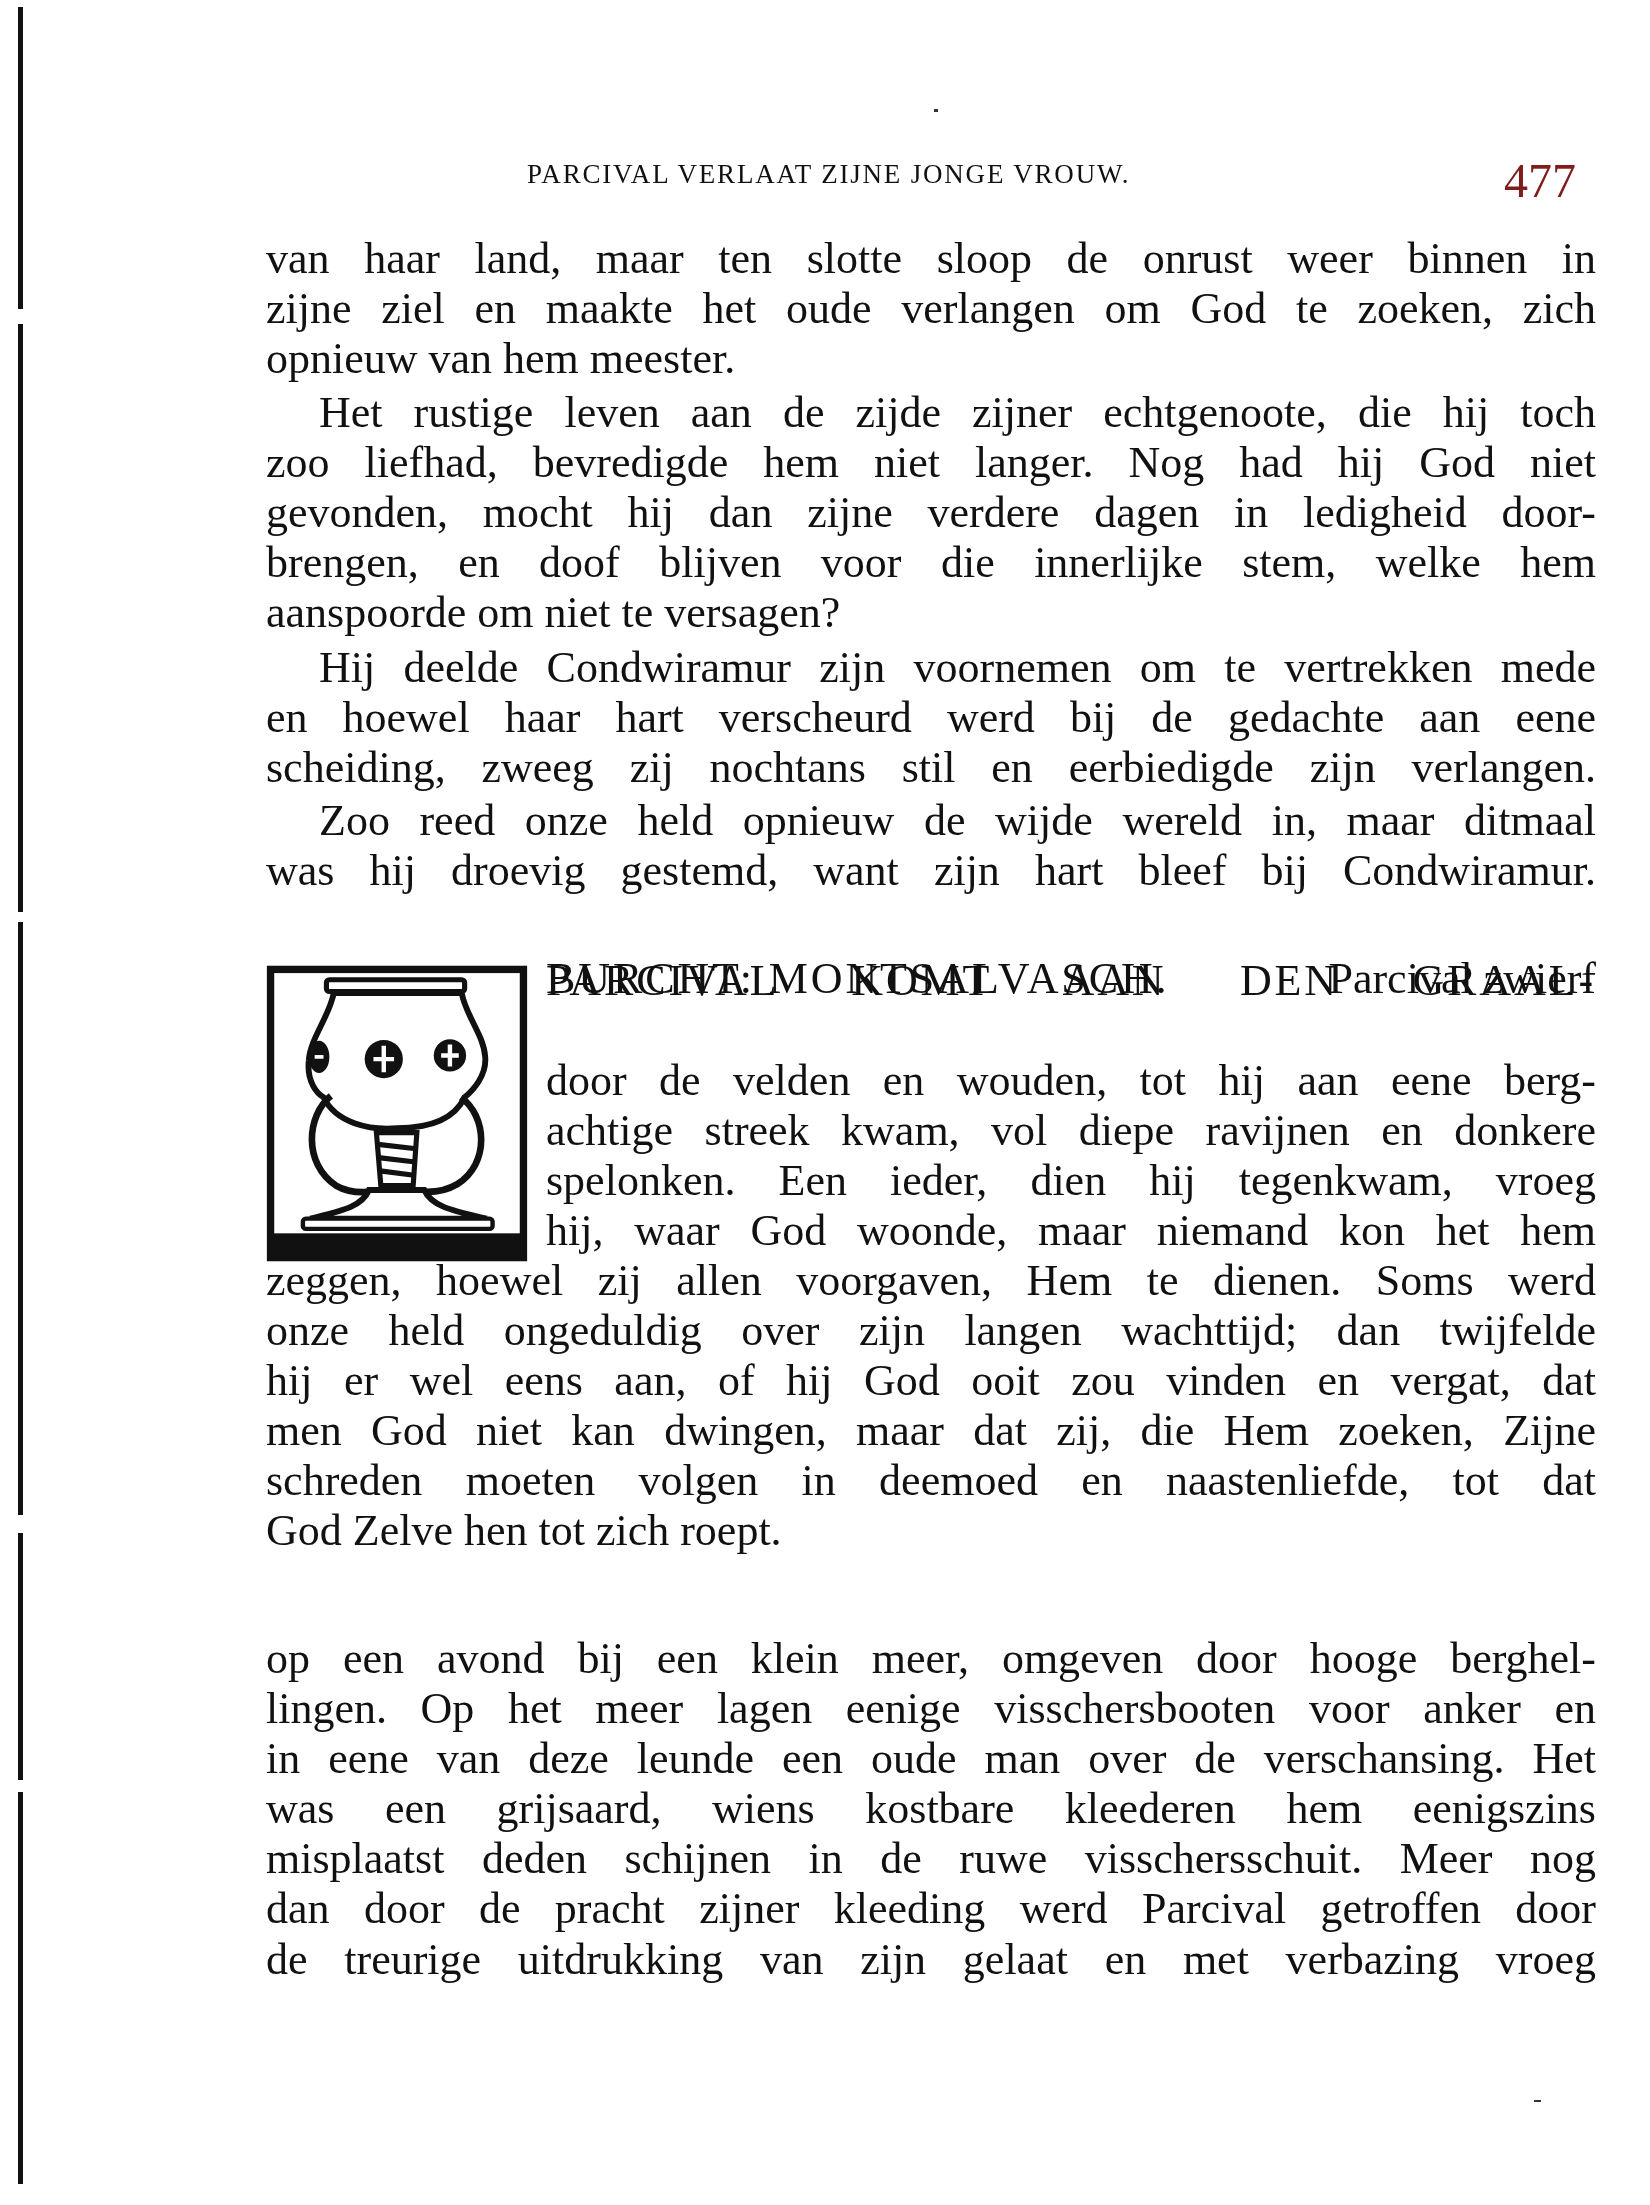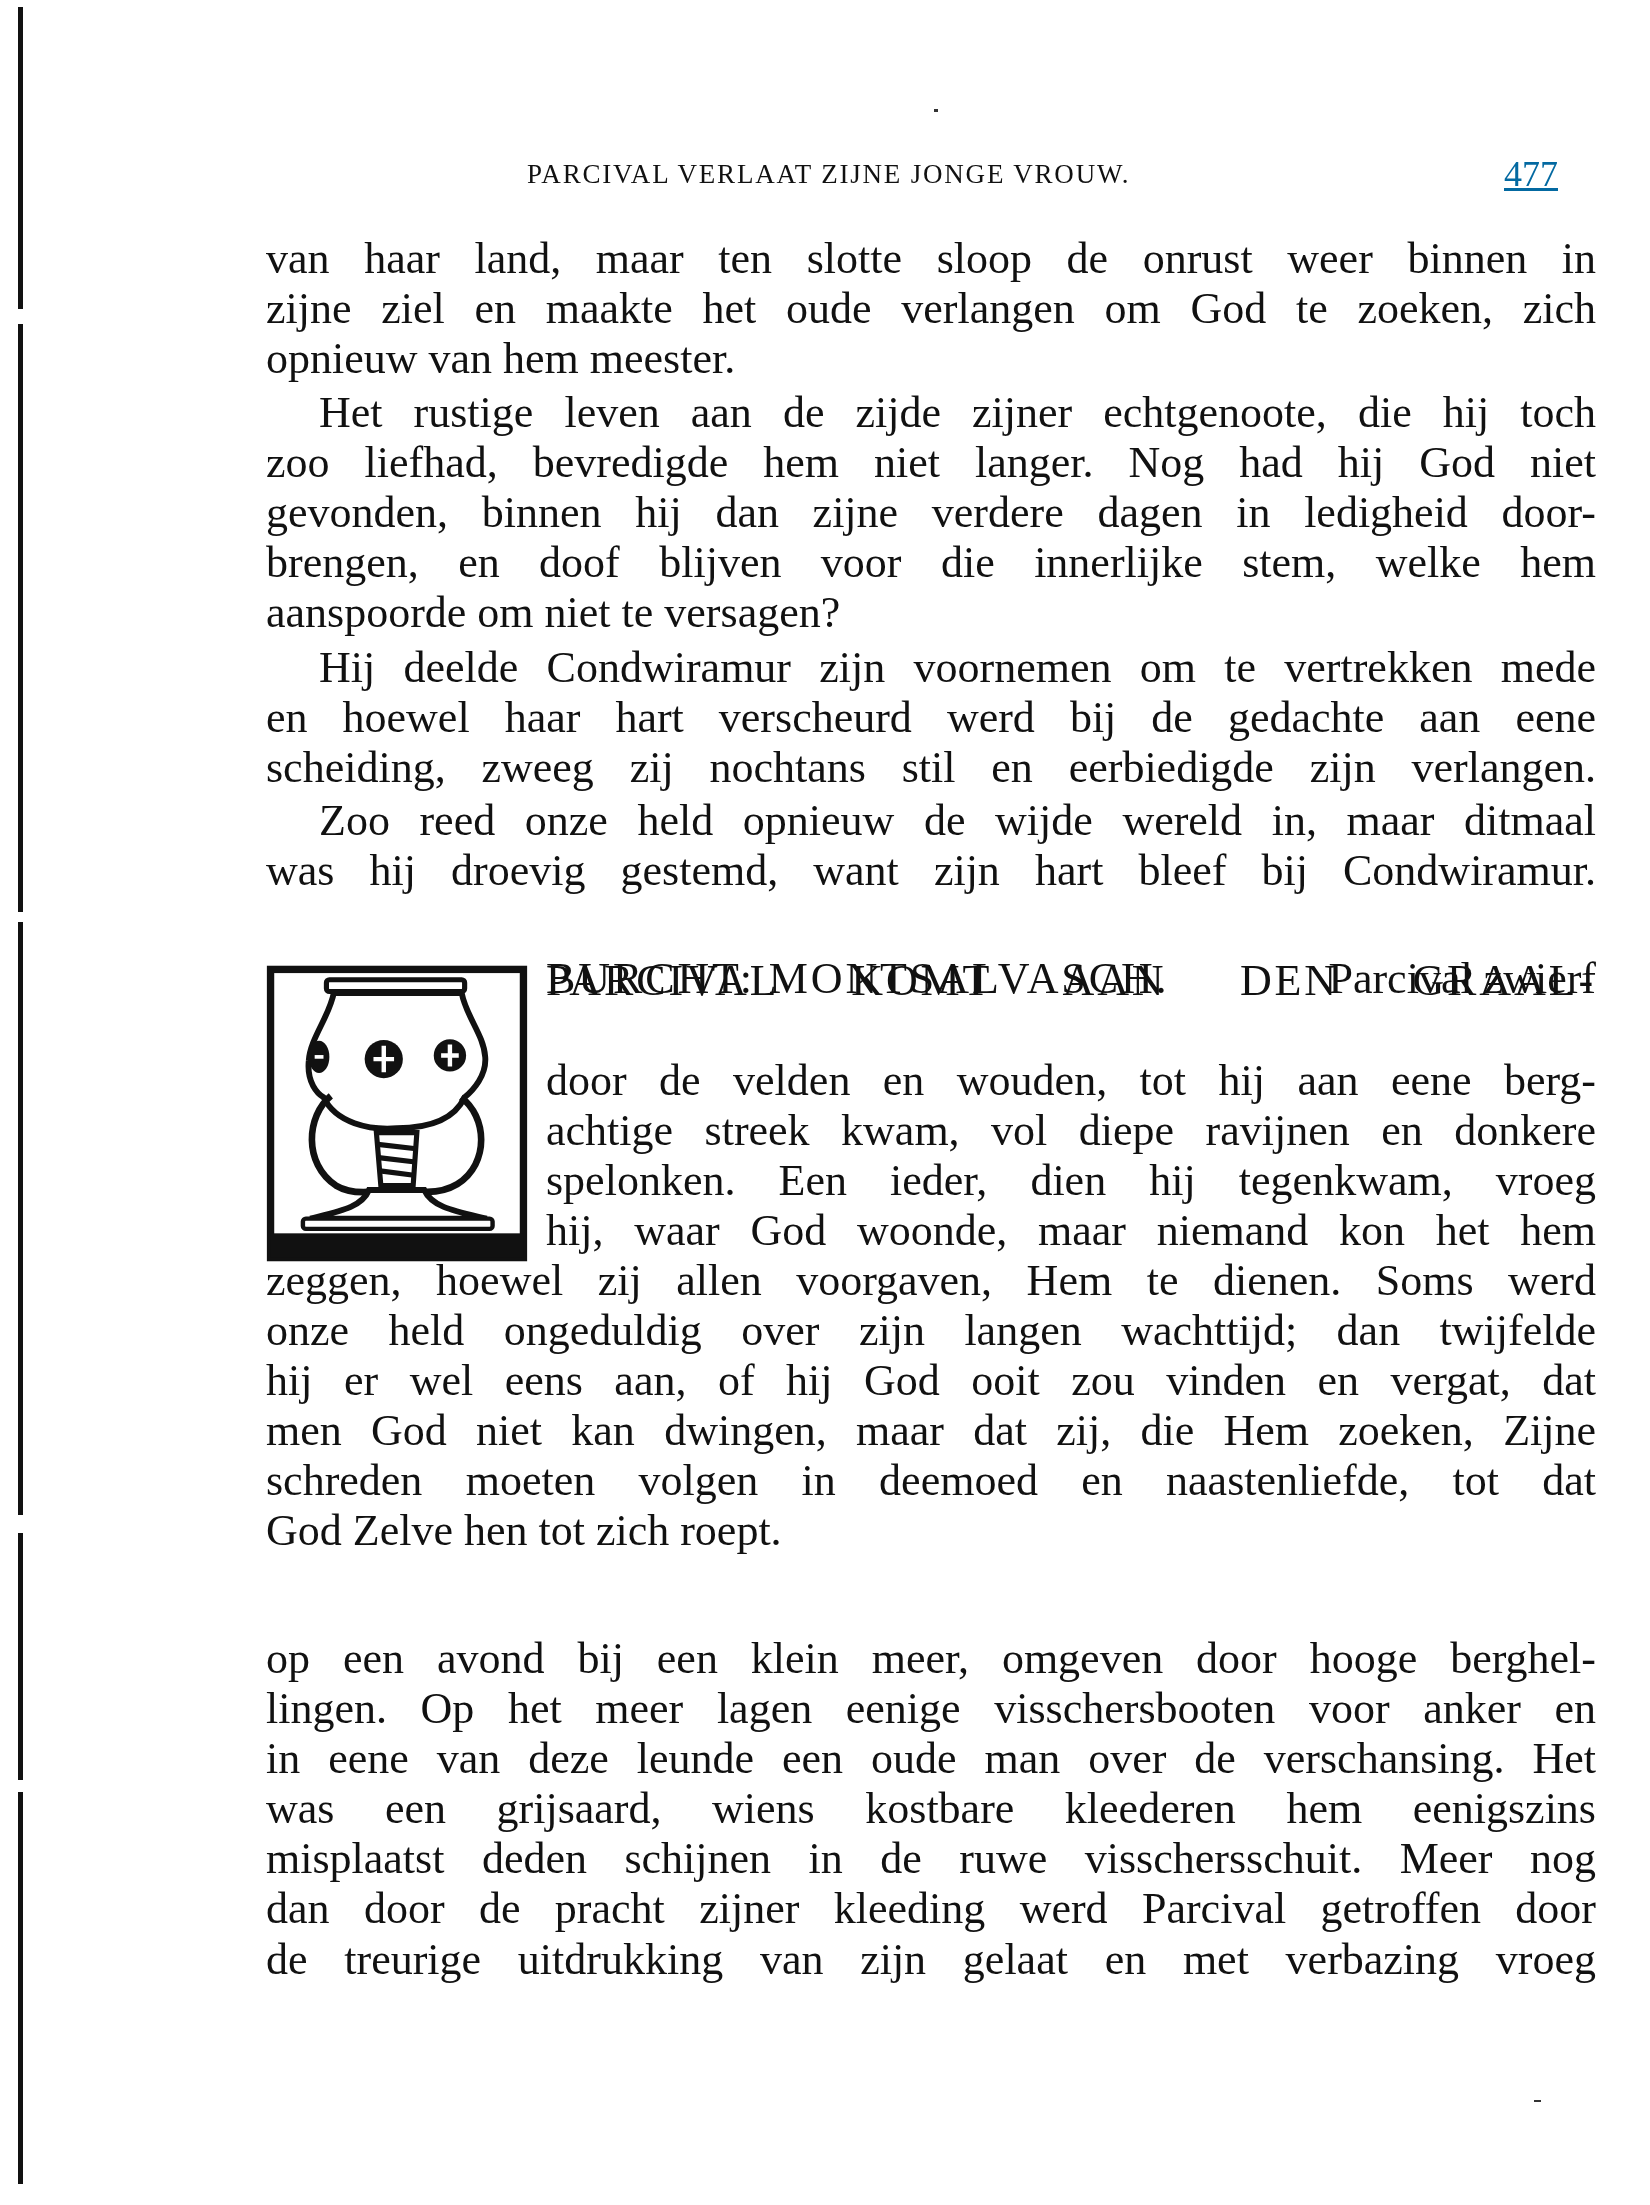--- a/index.html
+++ b/index.html
@@ -1,21 +1,21 @@
 <!DOCTYPE html>
 <html style="font-size:11.8px"><head>
 <meta charset="utf-8">
 <style>
   html, body { margin:0; padding:0; background:#ffffff; }
   body { width:1651px; height:2205px; position:relative; overflow:hidden; }
   .page { position:absolute; left:0; top:0; width:1651px; height:2205px; background:#fff; }
   .gutter { position:absolute; left:17.7px; top:7.4px; width:5.1px; height:2177px; background:#111; }
   .gutter-gap { position:absolute; left:14.7px; width:10.3px; background:#fff; }
   .running-head { position:absolute; left:527px; top:159px; font-family:Liberation Serif, serif; font-size:27px; letter-spacing:1.8px; color:#111; }
-  .page-number { position:absolute; left:1504px; top:153px; font-family:"Liberation Serif","DejaVu Serif",serif; font-size:36px; color:#0369a1;text-decoration:underline; }
+  .page-number { position:absolute; left:1504px; top:153px; font-family:"Liberation Serif","DejaVu Serif",serif; font-size:48px; color:#7f1d1d; }
   .line { position:absolute; font-family:Liberation Serif, serif; font-size:44px; color:#111; white-space:nowrap; text-align:justify; text-align-last:justify; line-height:1; }
   .full { left:266px; width:1330px; }
   .indent { left:319px; width:1277px; }
   .beside { left:546px; width:1050px; }
   .short { text-align-last:left; }
   .section-caps { letter-spacing:2.9px; }
   .grail-frame { position:absolute; left:266px; top:965px; width:262px; height:297px; }
   .speck { position:absolute; width:4.4px; height:2.9px; background:#333; }
 </style>
 </head>
@@ -34,21 +34,21 @@
 
   <div class="running-head">PARCIVAL VERLAAT ZIJNE JONGE VROUW.</div>
   <div class="page-number">477</div>
 
   <div class="line full" style="top:237px">van haar land, maar ten slotte sloop de onrust weer binnen in</div>
   <div class="line full" style="top:287px">zijne ziel en maakte het oude verlangen om God te zoeken, zich</div>
   <div class="line full short" style="top:337px">opnieuw van hem meester.</div>
 
   <div class="line indent" style="top:391px">Het rustige leven aan de zijde zijner echtgenoote, die hij toch</div>
   <div class="line full" style="top:441px">zoo liefhad, bevredigde hem niet langer. Nog had hij God niet</div>
-  <div class="line full" style="top:491px">gevonden, binnen hij dan zijne verdere dagen in ledigheid door-</div>
+  <div class="line full" style="top:491px">gevonden, mocht hij dan zijne verdere dagen in ledigheid door-</div>
   <div class="line full" style="top:541px">brengen, en doof blijven voor die innerlijke stem, welke hem</div>
   <div class="line full short" style="top:591px">aanspoorde om niet te versagen?</div>
 
   <div class="line indent" style="top:646px">Hij deelde Condwiramur zijn voornemen om te vertrekken mede</div>
   <div class="line full" style="top:696px">en hoewel haar hart verscheurd werd bij de gedachte aan eene</div>
   <div class="line full" style="top:746px">scheiding, zweeg zij nochtans stil en eerbiedigde zijn verlangen.</div>
 
   <div class="line indent" style="top:799px">Zoo reed onze held opnieuw de wijde wereld in, maar ditmaal</div>
   <div class="line full" style="top:849px">was hij droevig gestemd, want zijn hart bleef bij Condwiramur.</div>
 

